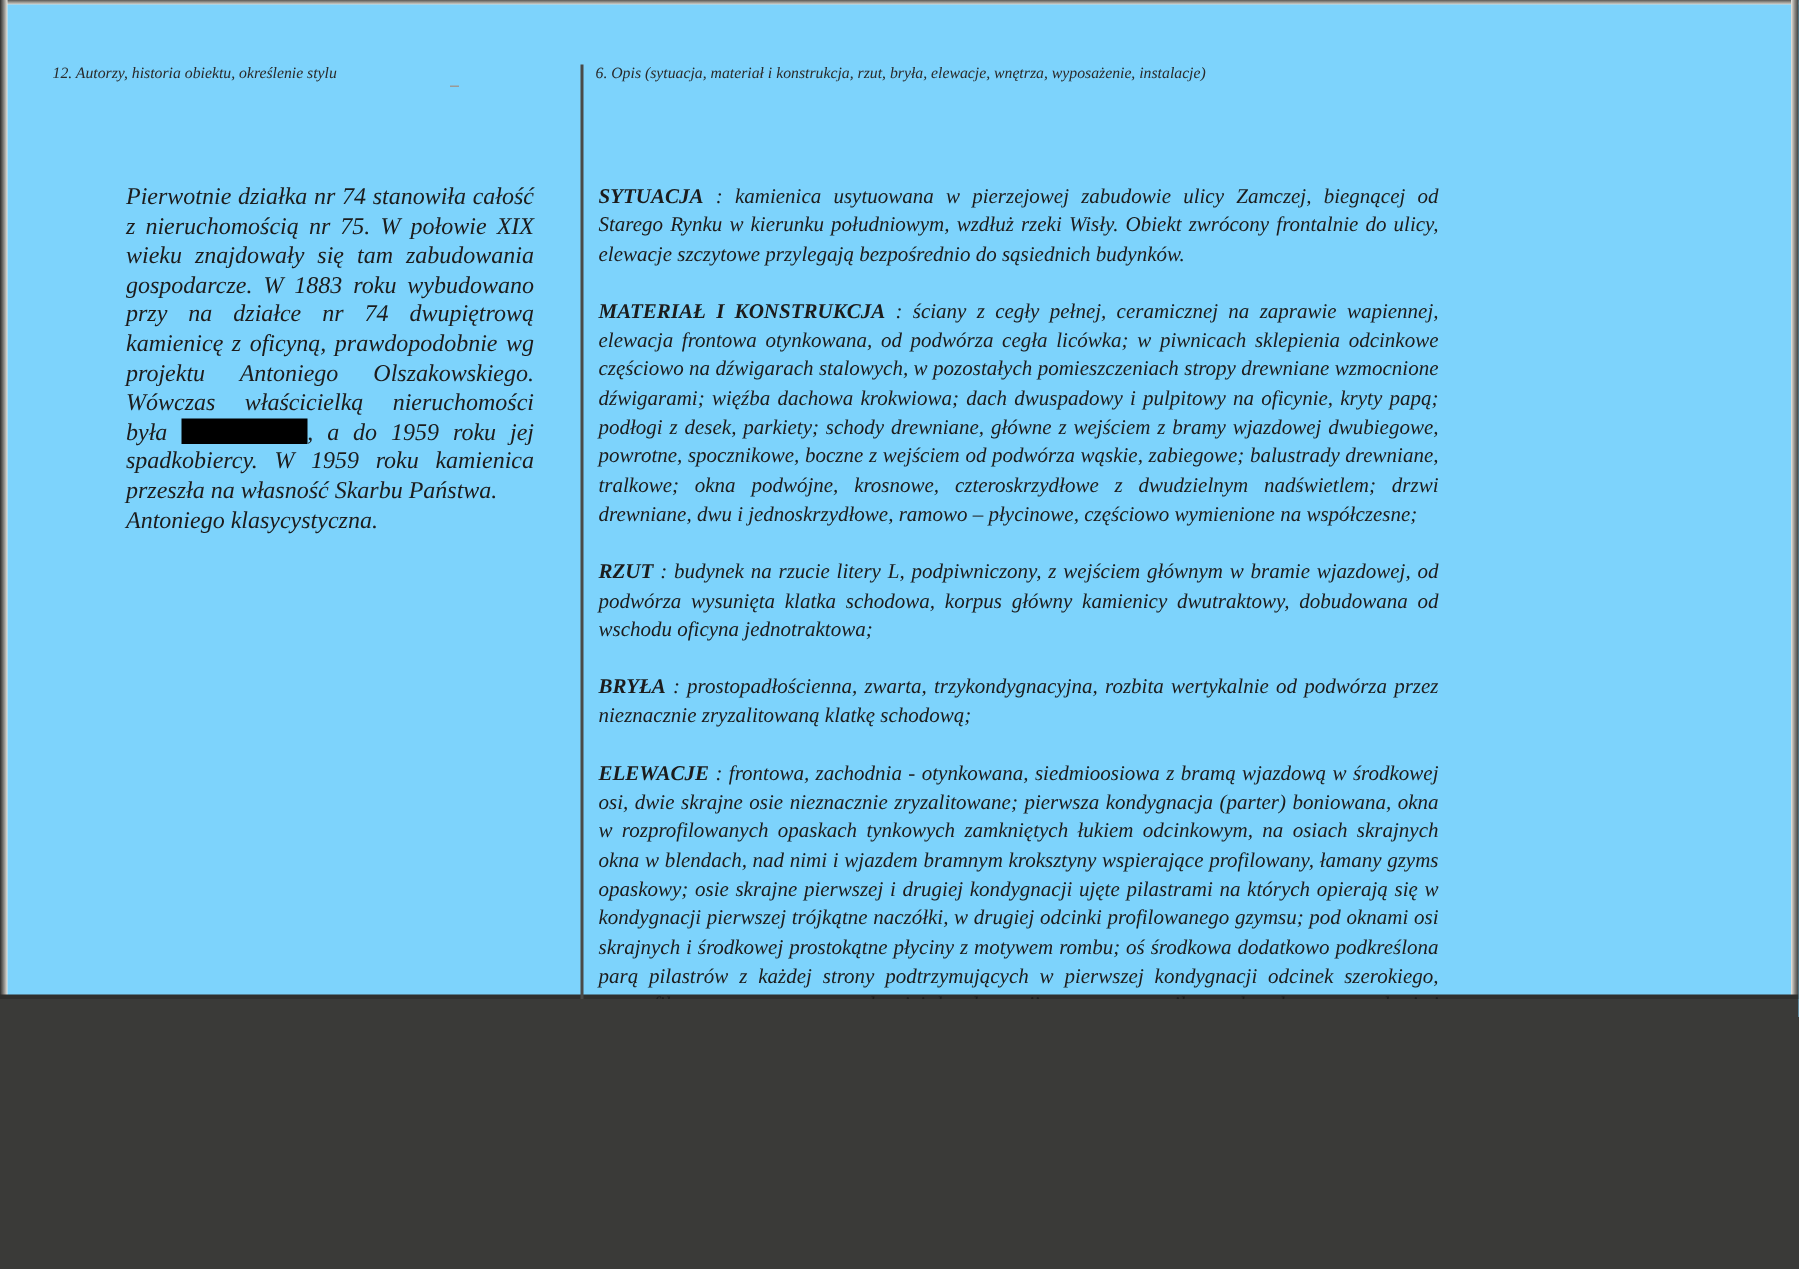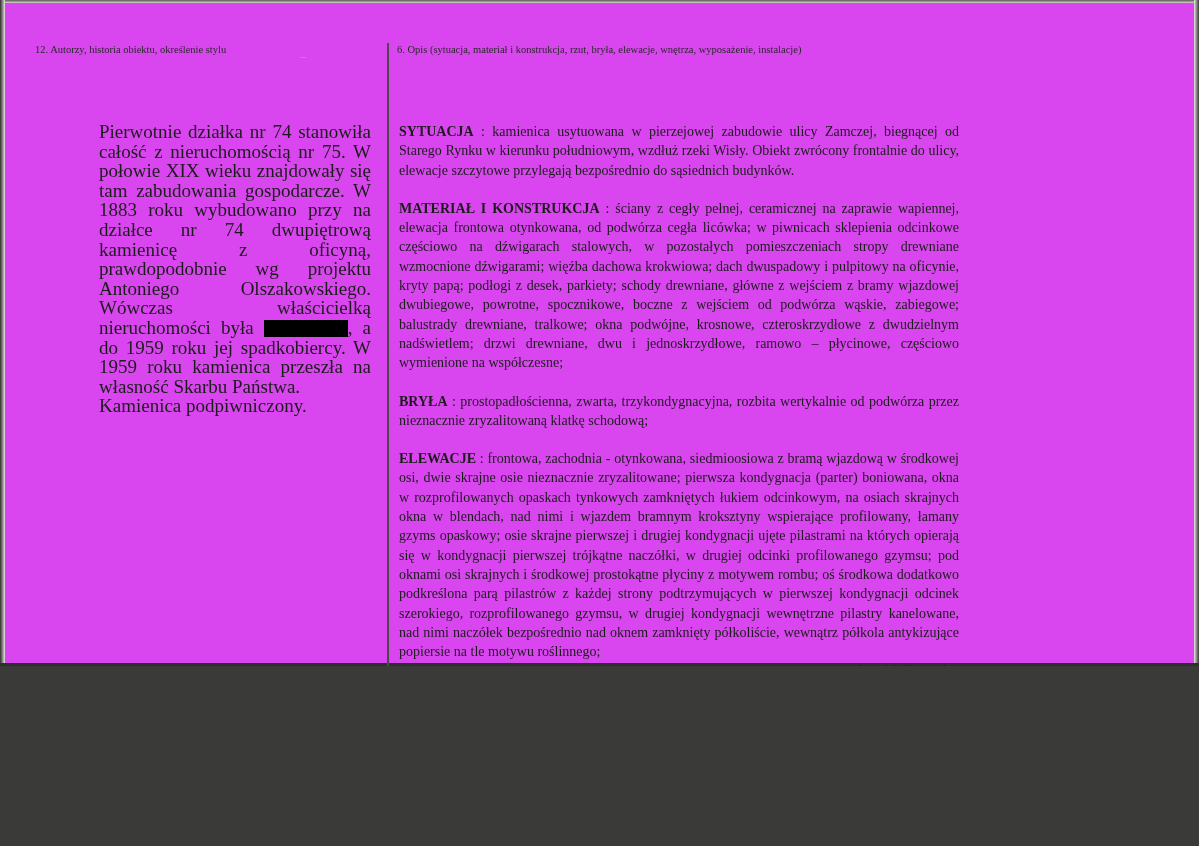--- a/index.html
+++ b/index.html
@@ -5,24 +5,25 @@
     html, body {
       margin: 0;
       padding: 0;
       background: #3a3a38;
     }
     .page {
       position: relative;
       width: 1199px;
       height: 666px;
       overflow: hidden;
-      background: #d946ef;
+      background: #7dd3fc;
       font-family: "Liberation Serif", "DejaVu Serif", serif;
       color: #1c1c1c;
       box-sizing: border-box;
+      font-style: italic;
     }
     
     .edge-top {
       position: absolute; left: 0; top: 0; width: 1199px; height: 3px;
       background: linear-gradient(#5a5955, #d8d6cf);
     }
     .edge-left {
       position: absolute; left: 0; top: 0; width: 5px; height: 846px;
       background: linear-gradient(90deg, #2e2e2c, #9a9893 60%, #e9e7e0);
     }
@@ -51,24 +52,24 @@
     }
     #hdr-left { left: 35px; top: 44px; }
     #hdr-right { left: 397px; top: 44px; }
     .dash-mark {
       position: absolute; left: 300px; top: 57px; width: 6px; height: 1px;
       background: #9a9a96;
     }
 
     .left-text {
       position: absolute;
-      left: 99px;
+      left: 84px;
       top: 122px;
       width: 272px;
-      font-size: 19px;
+      font-size: 16px;
       line-height: 19.6px;
       text-align: justify;
     }
     .left-text p { margin: 0; }
     .redacted {
       display: inline-block;
       width: 84px;
       height: 17px;
       background: #000;
       vertical-align: -3px;
@@ -108,25 +109,26 @@
   <div class="bottom-strip"></div>
   <div class="edge-bottom"></div>
 
   <div class="divider"></div>
 
   <div id="hdr-left" class="section-header">12. Autorzy, historia obiektu, określenie stylu</div>
   <div class="dash-mark"></div>
 
   <div class="left-text">
     <p><span>Pierwotnie działka nr 74 stanowiła całość z nieruchomością nr 75. W połowie XIX wieku znajdowały się tam zabudowania gospodarcze. W 1883 roku wybudowano przy na działce nr 74 dwupiętrową kamienicę z oficyną, prawdopodobnie wg projektu Antoniego Olszakowskiego. Wówczas właścicielką nieruchomości była </span><span class="redacted"></span><span>, a do 1959 roku jej spadkobiercy. W 1959 roku kamienica przeszła na własność Skarbu Państwa.</span></p>
-    <p>Kamienica podpiwniczony.</p>
+    <p>Antoniego klasycystyczna.</p>
   </div>
 
   <div id="hdr-right" class="section-header">6. Opis (sytuacja, materiał i konstrukcja, rzut, bryła, elewacje, wnętrza, wyposażenie, instalacje)</div>
 
   <div class="right-text">
     <p class="para"><span class="label">SYTUACJA</span><span> : kamienica usytuowana w pierzejowej zabudowie ulicy Zamczej, biegnącej od Starego Rynku w kierunku południowym, wzdłuż rzeki Wisły. Obiekt zwrócony frontalnie do ulicy, elewacje szczytowe przylegają bezpośrednio do sąsiednich budynków.</span></p>
     <p class="para"><span class="label">MATERIAŁ I KONSTRUKCJA</span><span> : ściany z cegły pełnej, ceramicznej na zaprawie wapiennej, elewacja frontowa otynkowana, od podwórza cegła licówka; w piwnicach sklepienia odcinkowe częściowo na dźwigarach stalowych, w pozostałych pomieszczeniach stropy drewniane wzmocnione dźwigarami; więźba dachowa krokwiowa; dach dwuspadowy i pulpitowy na oficynie, kryty papą; podłogi z desek, parkiety; schody drewniane, główne z wejściem z bramy wjazdowej dwubiegowe, powrotne, spocznikowe, boczne z wejściem od podwórza wąskie, zabiegowe; balustrady drewniane, tralkowe; okna podwójne, krosnowe, czteroskrzydłowe z dwudzielnym nadświetlem; drzwi drewniane, dwu i jednoskrzydłowe,  ramowo – płycinowe, częściowo wymienione na współczesne;</span></p>
+    <p class="para"><span class="label">RZUT</span><span> : budynek na rzucie litery L, podpiwniczony, z wejściem głównym w bramie wjazdowej, od podwórza wysunięta klatka schodowa, korpus główny kamienicy dwutraktowy, dobudowana od wschodu oficyna jednotraktowa;</span></p>
     <p class="para"><span class="label">BRYŁA</span><span> : prostopadłościenna, zwarta, trzykondygnacyjna, rozbita wertykalnie od podwórza przez nieznacznie zryzalitowaną klatkę schodową;</span></p>
     <p class="para" style="margin-bottom:0"><span class="label">ELEWACJE</span><span> : frontowa, zachodnia - otynkowana, siedmioosiowa z bramą wjazdową w środkowej osi, dwie skrajne osie nieznacznie zryzalitowane; pierwsza kondygnacja (parter) boniowana, okna w rozprofilowanych opaskach tynkowych zamkniętych łukiem odcinkowym, na osiach skrajnych okna w blendach, nad nimi i wjazdem bramnym kroksztyny wspierające profilowany, łamany gzyms opaskowy; osie skrajne pierwszej i drugiej kondygnacji ujęte pilastrami na których opierają się w kondygnacji pierwszej trójkątne naczółki, w drugiej odcinki profilowanego gzymsu; pod oknami osi skrajnych i środkowej prostokątne płyciny z motywem rombu; oś środkowa dodatkowo podkreślona parą pilastrów z każdej strony podtrzymujących w pierwszej kondygnacji odcinek szerokiego, rozprofilowanego gzymsu, w drugiej kondygnacji wewnętrzne pilastry kanelowane, nad nimi naczółek bezpośrednio nad oknem zamknięty półkoliście, wewnątrz półkola antykizujące popiersie na tle motywu roślinnego;</span></p>
     <p class="continued"><span style="margin-right:13px">cdn. wkładka nr 1</span></p>
   </div>
 </div>
 
 </body></html>

